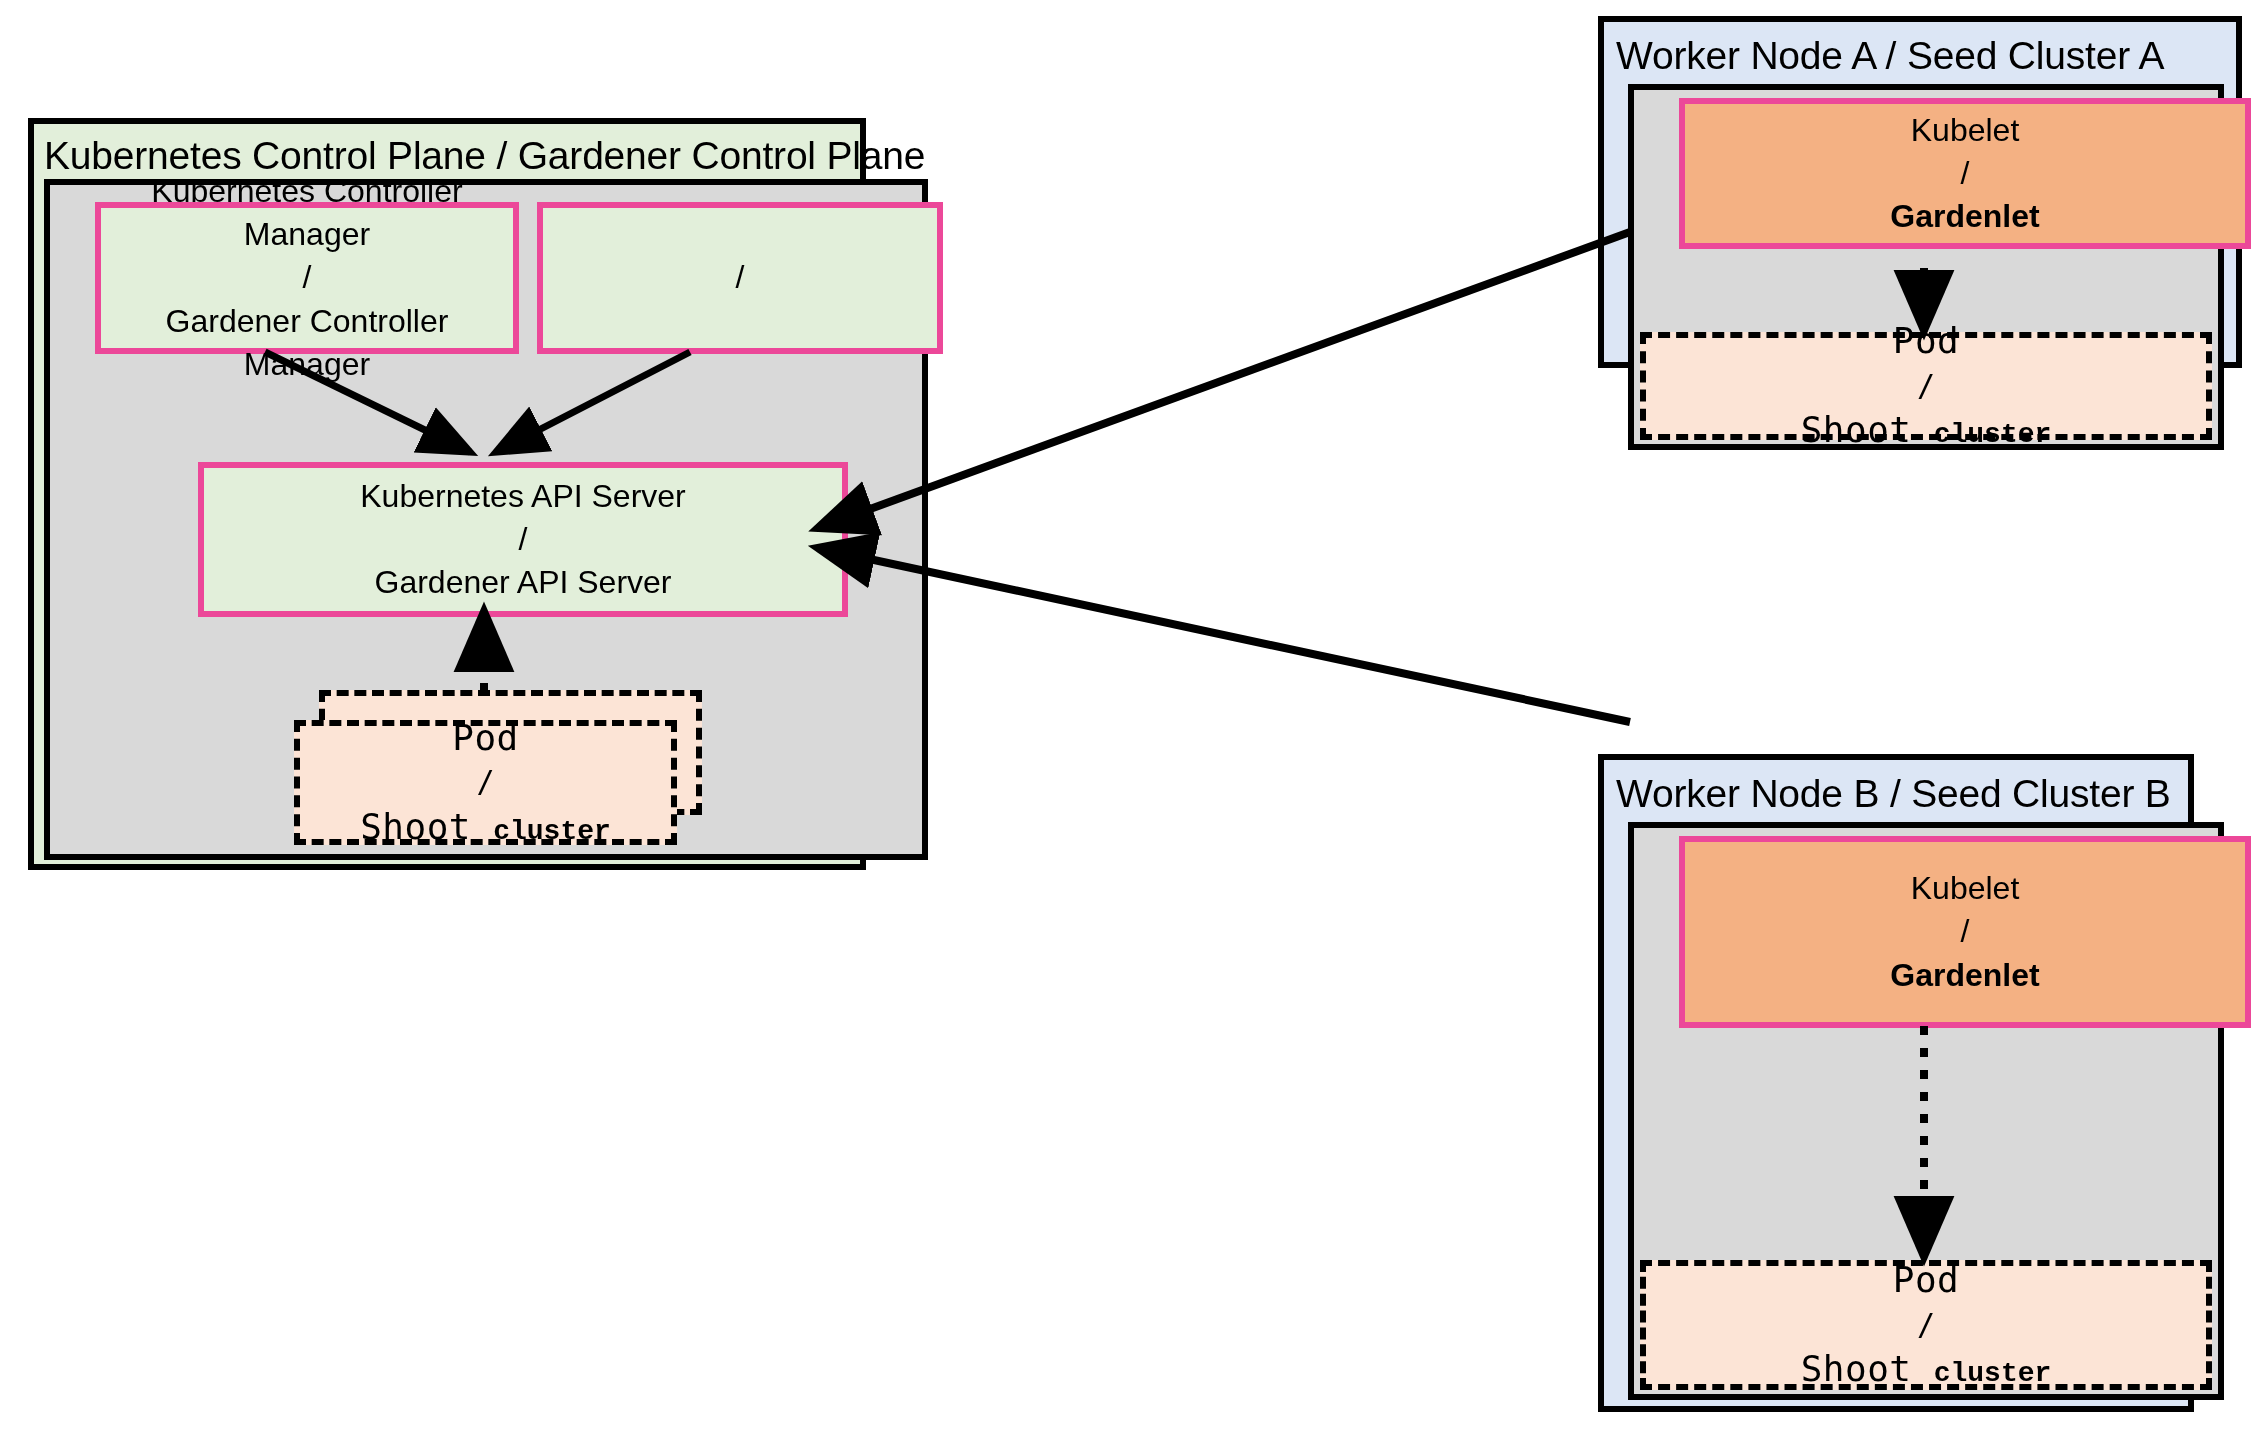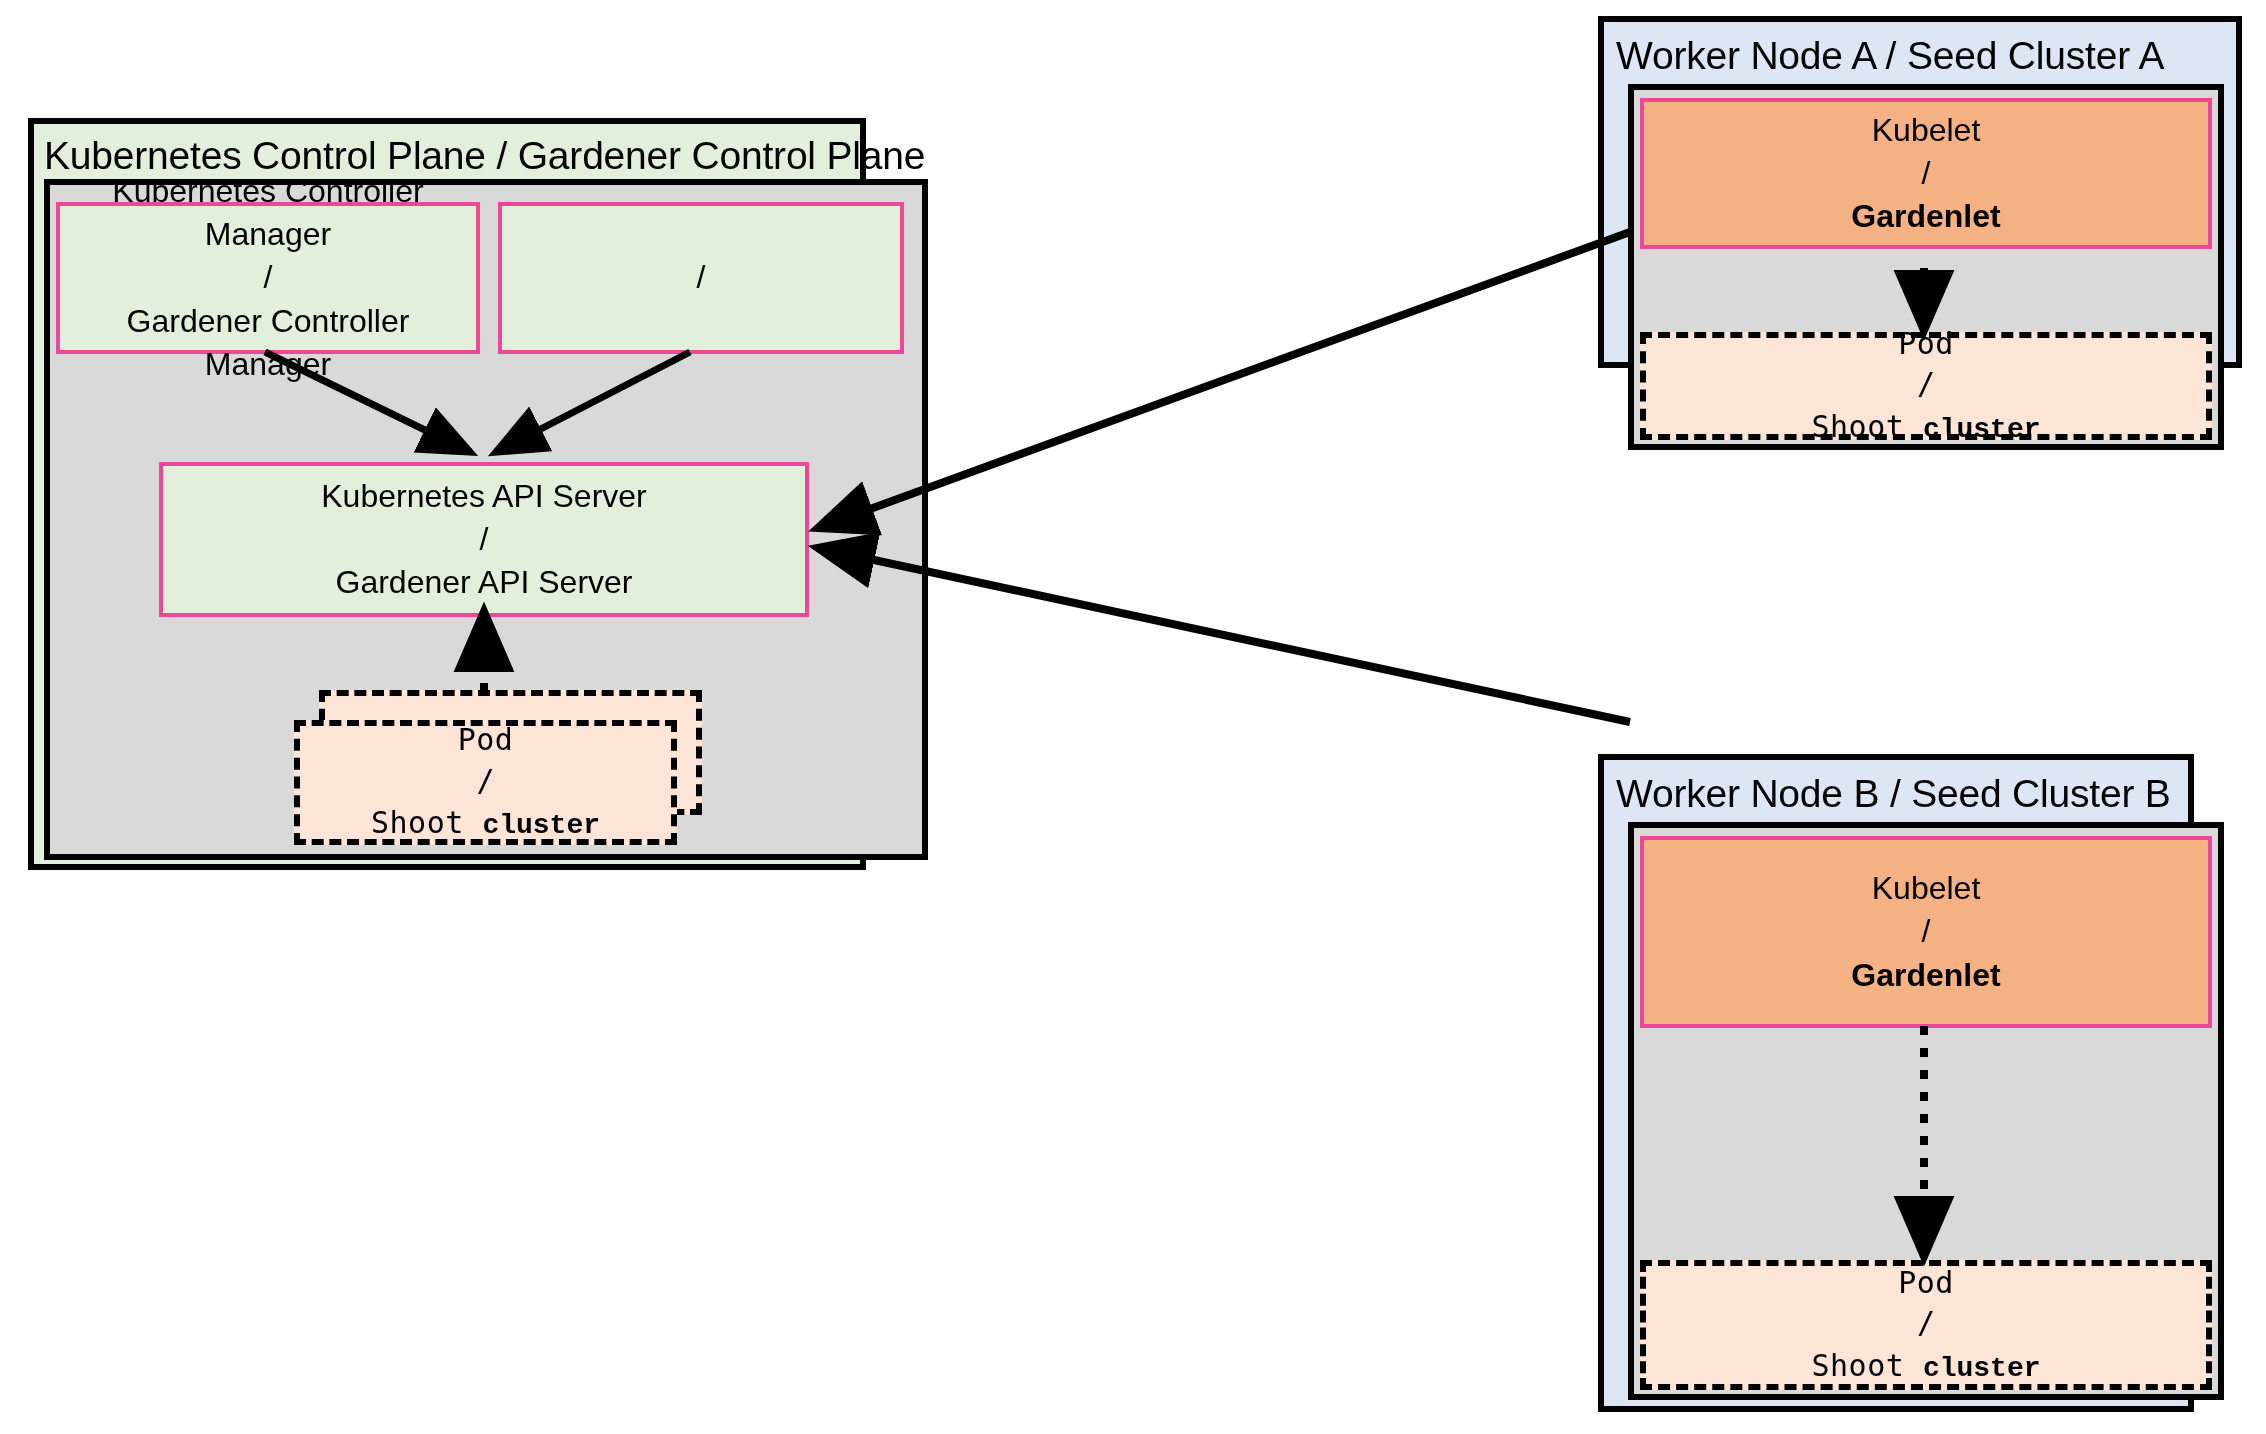--- a/index.html
+++ b/index.html
@@ -31,28 +31,29 @@
   }
   .inner-gray {
     position: absolute;
     box-sizing: border-box;
     background: #d9d9d9;
     border: 6px solid #000000;
   }
   .node {
     position: absolute;
     box-sizing: border-box;
-    border: 4px solid #ec4899;
+    border: 6px solid #ec4899;
     display: flex;
     flex-direction: column;
     align-items: center;
     justify-content: center;
     text-align: center;
     font-size: 32px;
     line-height: 1.35;
+    margin-left: 39px;
   }
   .node.green { background: #e2efda; align-items: center; }
   .node.orange { background: #f4b183; }
   .node .ln { display: block; }
   .node .b { font-weight: bold; }
 
   
   .pod {
     position: absolute;
     box-sizing: border-box;
@@ -61,21 +62,21 @@
     display: flex;
     flex-direction: column;
     align-items: center;
     justify-content: center;
     text-align: center;
     font-size: 32px;
     line-height: 1.35;
   }
   .pod .mono {
     font-family: "DejaVu Sans Mono", monospace;
-    font-size: 30px;
+    font-size: 36px;
     letter-spacing: 0.5px;
   }
   .pod .bold-sans {
     font-family: Liberation Mono, monospace;
     font-weight: bold;
     font-size: 28px;
   }
   .pod .slash {
     font-family: "DejaVu Sans Mono", monospace;
     font-size: 30px;

